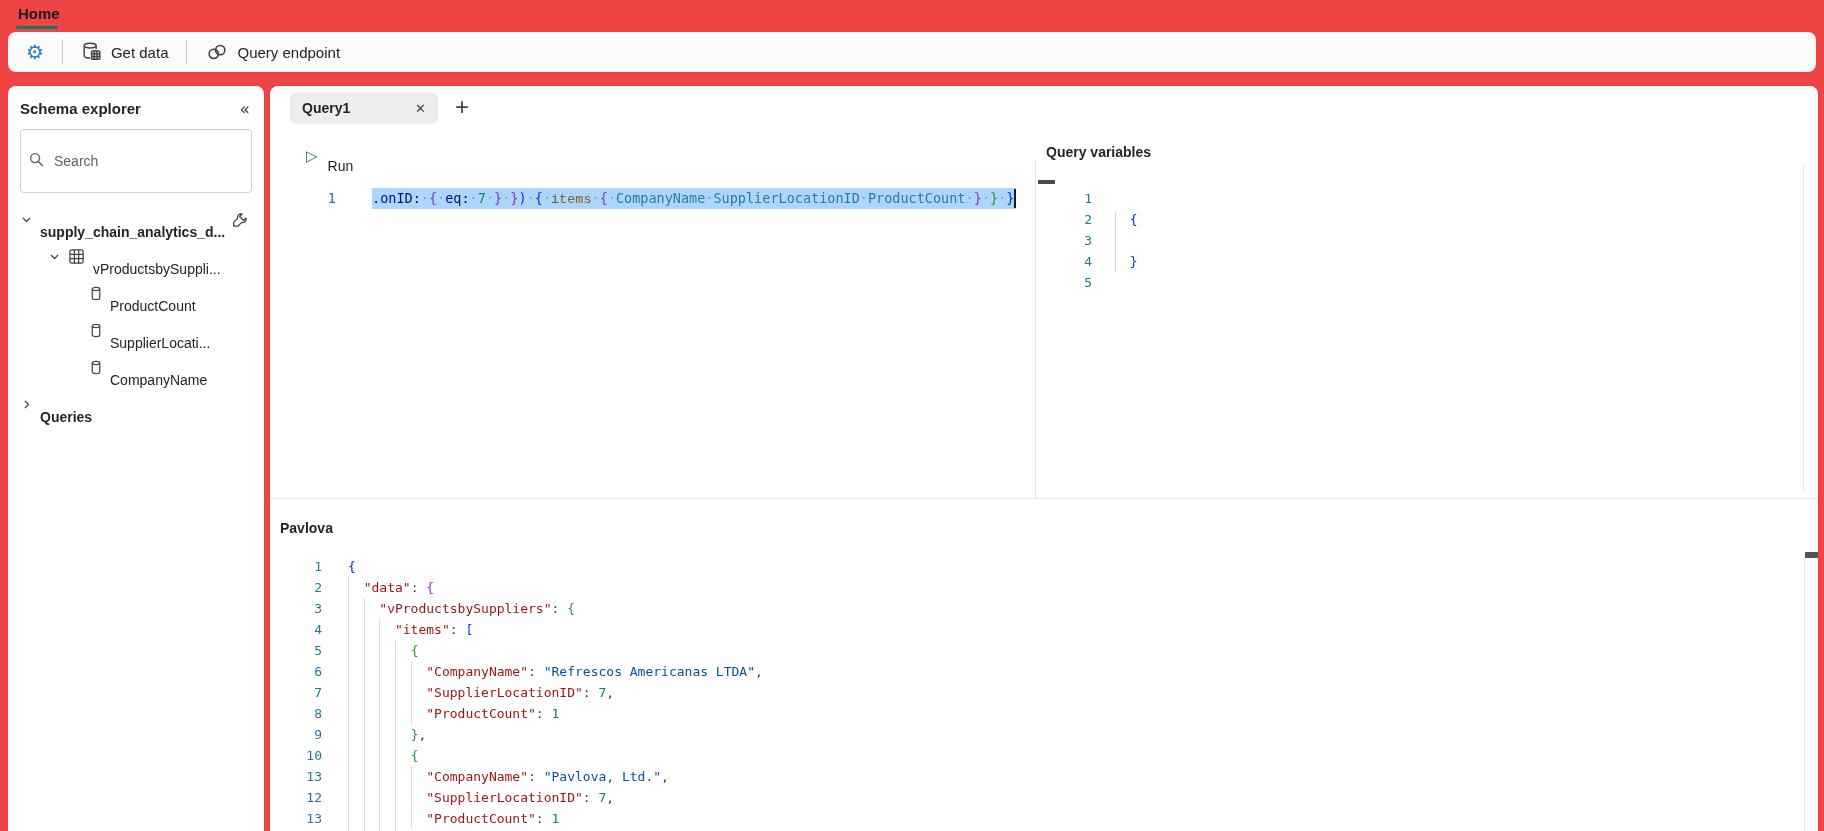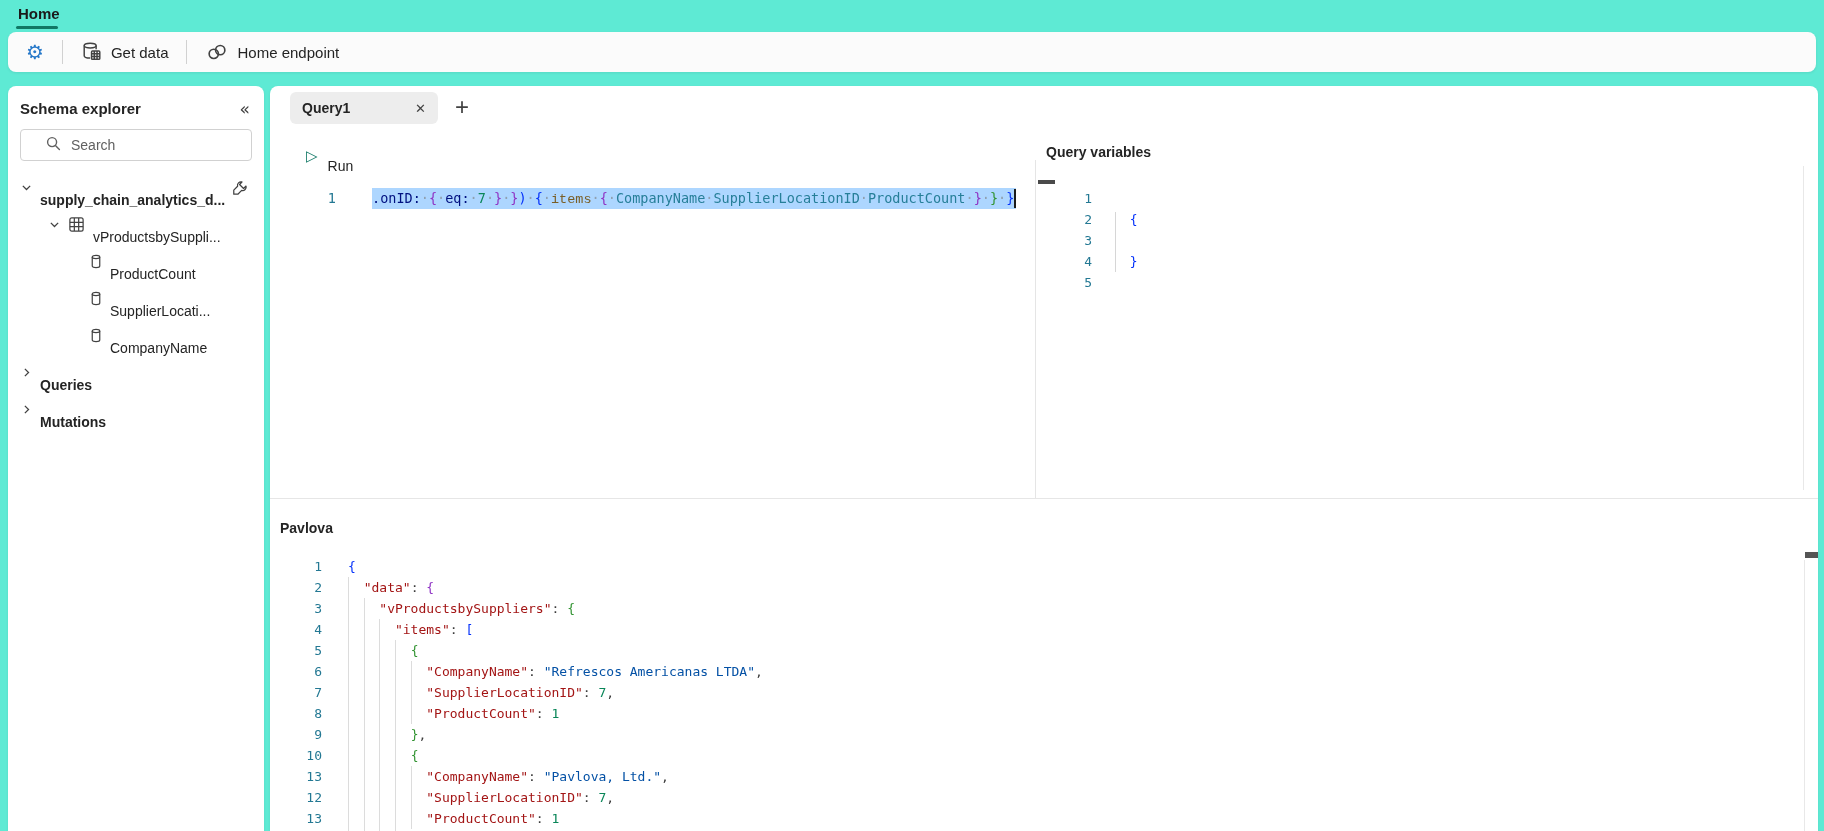--- a/index.html
+++ b/index.html
@@ -1,16 +1,16 @@
 <!DOCTYPE html>
 <html><head>
 <meta charset="utf-8">
 <style>
   html,body{margin:0;padding:0;}
-  .screen{position:relative;width:1824px;height:831px;overflow:hidden;background:#5eead4;
+  .screen{position:relative;width:1824px;height:831px;overflow:hidden;background:#ef4444;
     font-family:"Liberation Sans",sans-serif;color:#242424;}
   
   .nav{position:absolute;left:0;top:0;width:100%;height:31px;}
   .nav-home{position:absolute;left:18px;top:5px;font-size:15px;font-weight:700;color:#1b1b1b;}
   .nav-underline{position:absolute;left:16px;top:26px;width:42px;height:3px;border-radius:2px;background:#117865;}
   
   .toolbar{position:absolute;left:8px;top:32px;width:1808px;height:40px;background:#fbfbfb;
     border-radius:8px;box-shadow:0 1px 3px rgba(0,0,0,.08);display:flex;align-items:center;padding:0;box-sizing:border-box;}
   .tb-btn{display:flex;align-items:center;gap:8px;height:32px;padding:0 10px;border-radius:4px;cursor:pointer;font-size:15px;color:#242424;}
   .tb-sep{width:1px;height:24px;background:#d1d1d1;margin:0 8px;}
@@ -18,21 +18,21 @@
   .tb-icon svg{display:block;}
   
   .card{position:absolute;background:#ffffff;border-radius:8px;box-shadow:0 1px 3px rgba(0,0,0,.07);}
   .sidebar{left:8px;top:86px;width:256px;height:780px;}
   .main{left:270px;top:86px;width:1548px;height:780px;}
   
   .sb-head{display:flex;align-items:center;justify-content:space-between;padding:14px 14px 0 12px;}
   .sb-title{font-size:15px;font-weight:700;}
   .collapse{font-family:"DejaVu Sans",sans-serif;font-size:17px;color:#424242;cursor:pointer;line-height:16px;}
   .search-box{margin:12px 12px 6px 12px;height:30px;border:1px solid #d1d1d1;border-radius:4px;
-    display:flex;align-items:center;padding:0 8px;background:#fff;justify-content:flex-end;}
+    display:flex;align-items:center;padding:16px 8px;background:#fff;}
   .search-box input{border:none;outline:none;font-size:14px;color:#242424;margin-left:8px;width:170px;
     font-family:"Liberation Sans",sans-serif;background:transparent;}
   .search-box input::placeholder{color:#616161;}
   .tree{margin-top:8px;}
   .tree-row{display:flex;align-items:center;height:37px;font-size:14px;color:#242424;cursor:pointer;}
   .tree-row .chev{width:16px;display:flex;justify-content:center;margin-right:6px;color:#424242;}
   .tree-row .ticon{display:flex;margin-right:8px;}
   .tree-row .tlabel{white-space:nowrap;margin-top:24px;}
   .tree-row .trail{margin-left:auto;margin-right:16px;display:flex;}
   .bold{font-weight:700;}
@@ -111,21 +111,21 @@
       <span>Get data</span>
     </div>
     <div class="tb-sep"></div>
     <div class="tb-btn">
       <span class="tb-icon">
         <svg width="24" height="22" viewBox="0 0 26 22" fill="none" stroke="#424242" stroke-width="1.8">
           <circle cx="9.5" cy="13" r="5"></circle>
           <circle cx="16.5" cy="9" r="5"></circle>
         </svg>
       </span>
-      <span>Home endpoint</span>
+      <span>Query endpoint</span>
     </div>
   </div>
 
   <div class="card sidebar">
     <div class="sb-head">
       <span class="sb-title">Schema explorer</span>
       <span class="collapse">«</span>
     </div>
     <div class="search-box">
       <span>
@@ -192,28 +192,20 @@
           <span class="tlabel">CompanyName</span>
         </div>
         <div class="tree-row" style="padding-left: 10px;">
           <span class="chev">
             <svg width="13" height="13" viewBox="0 0 16 16" fill="none" stroke="#424242" stroke-width="1.6">
               <path d="M6 3.5L10.5 8 6 12.5"></path>
             </svg>
           </span>
           <span class="tlabel bold">Queries</span>
         </div>
-        <div class="tree-row" style="padding-left: 10px;">
-          <span class="chev">
-            <svg width="13" height="13" viewBox="0 0 16 16" fill="none" stroke="#424242" stroke-width="1.6">
-              <path d="M6 3.5L10.5 8 6 12.5"></path>
-            </svg>
-          </span>
-          <span class="tlabel bold">Mutations</span>
-        </div>
       </div>
   </div>
 
   <div class="card main">
 
     <div class="tab-pill">
       <span class="tab-label">Query1</span>
       <span class="tab-close">✕</span>
     </div>
     <div class="tab-add">+</div>

